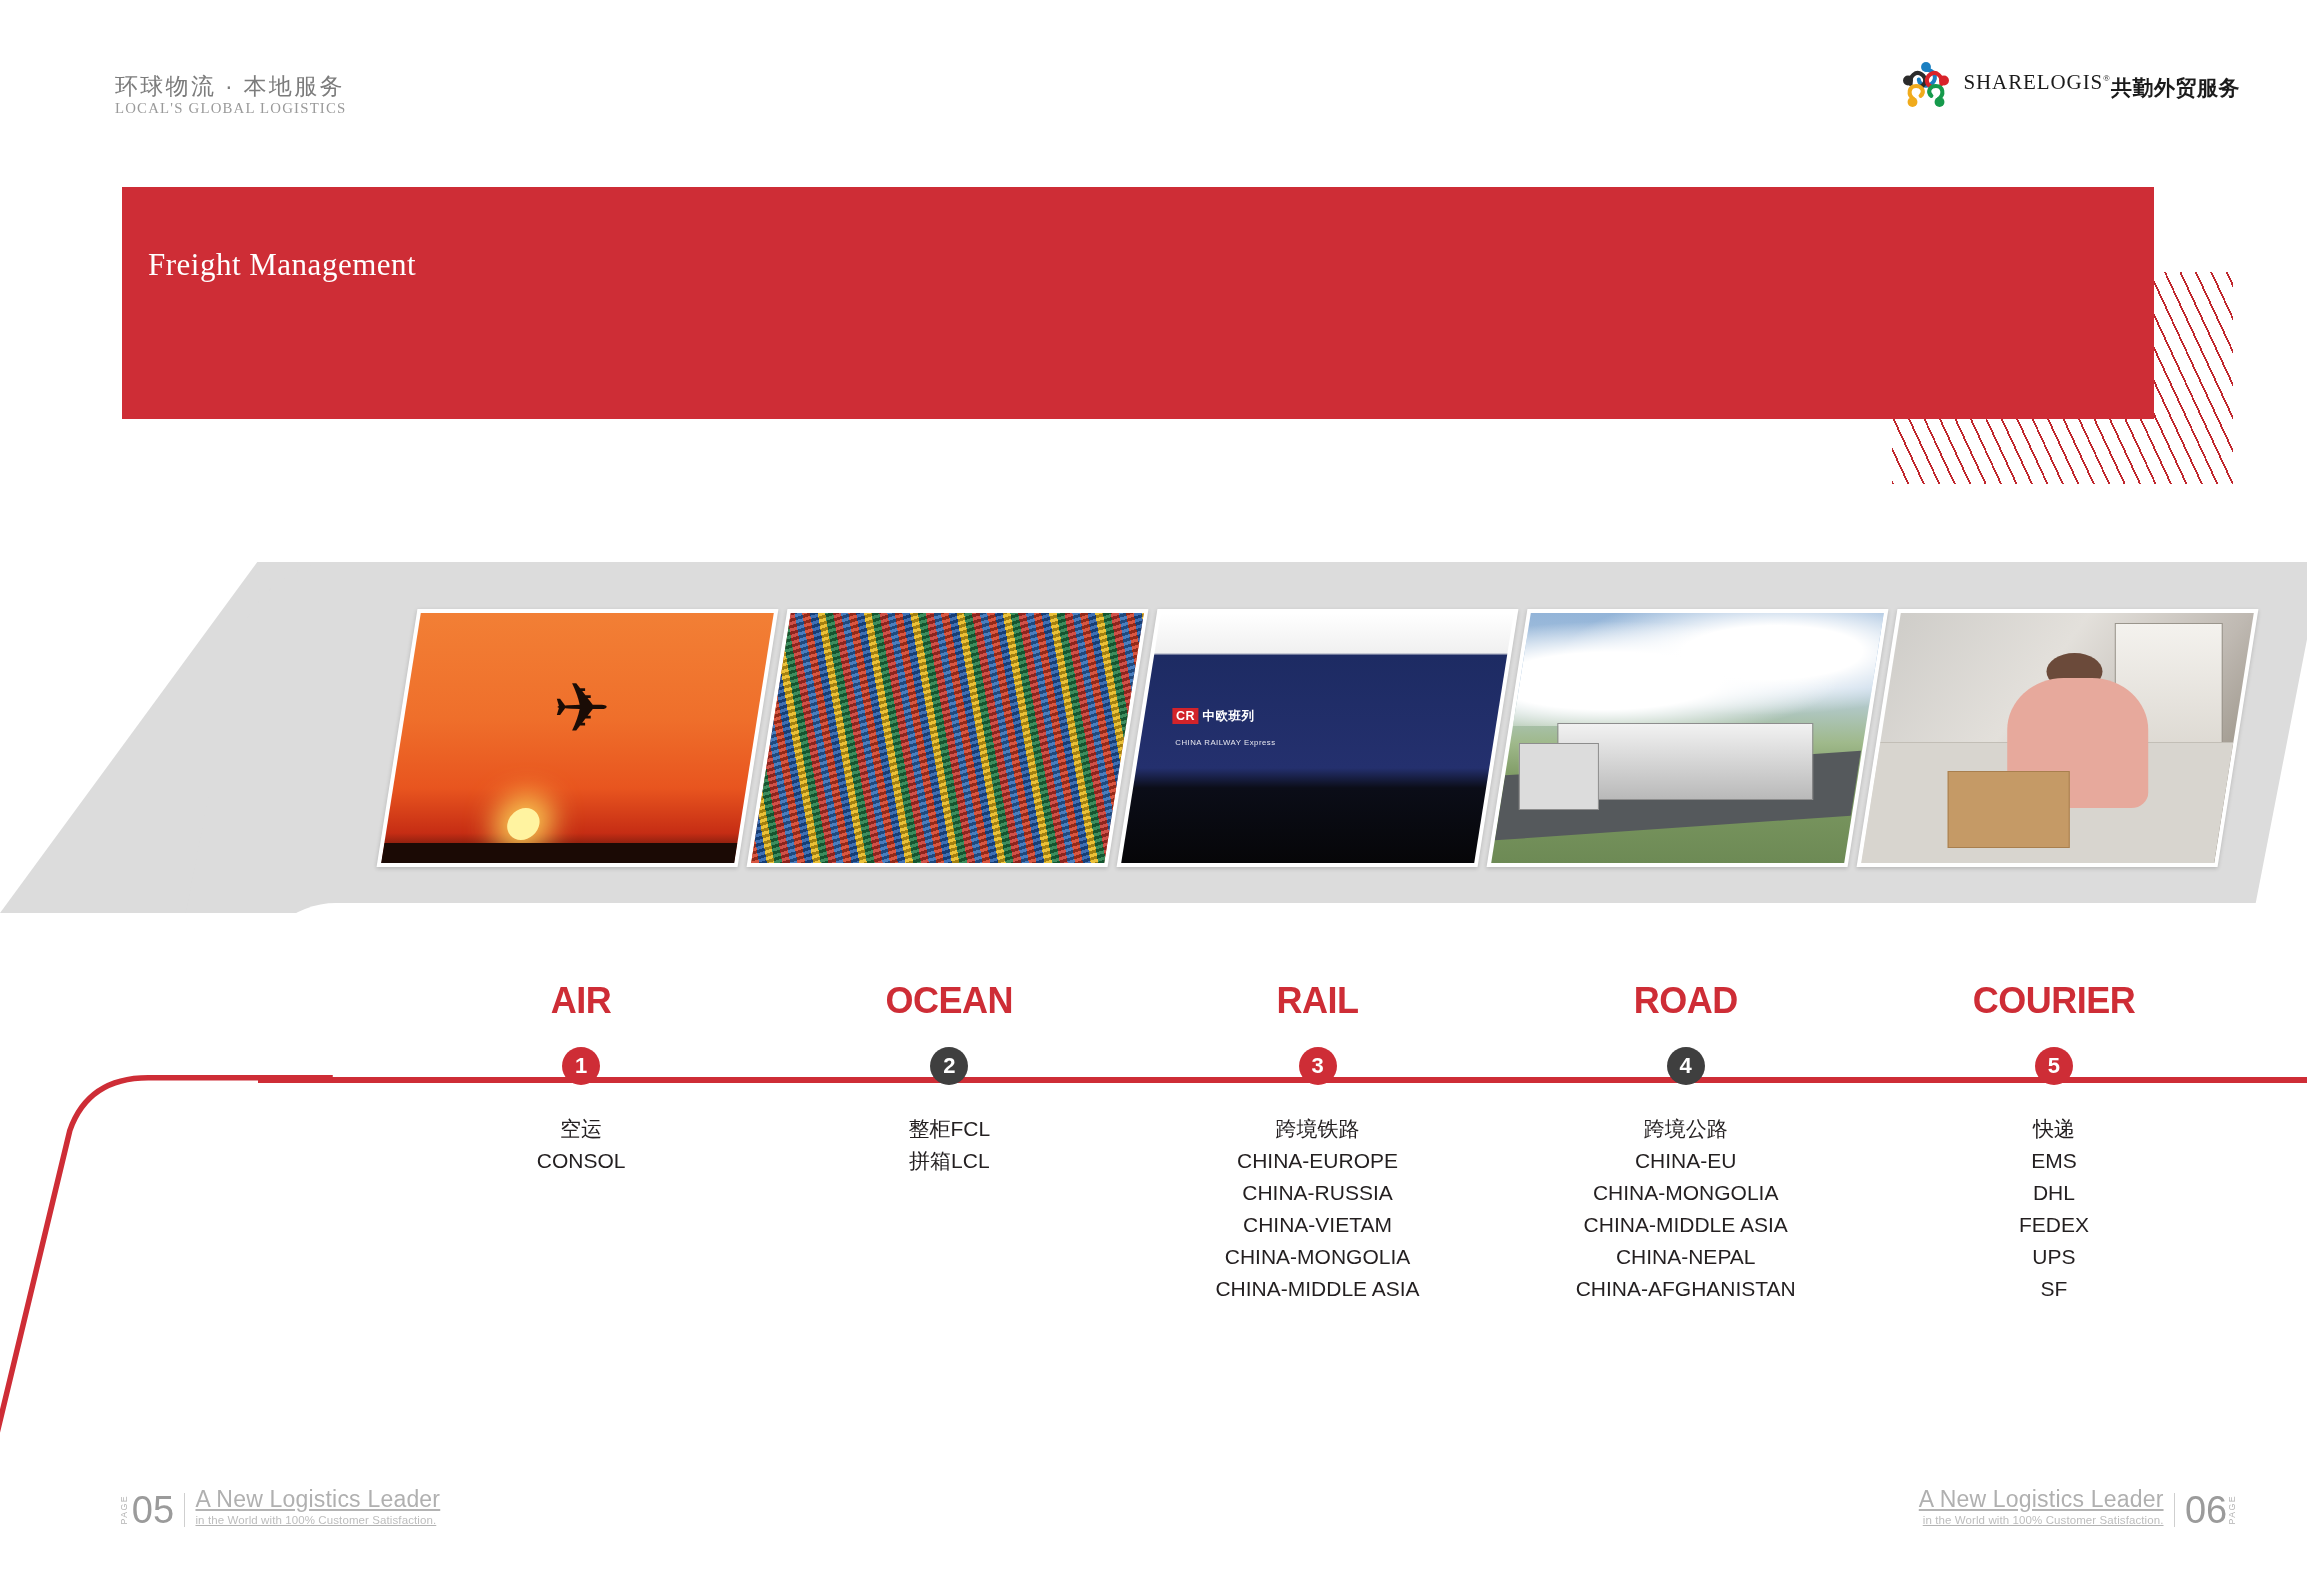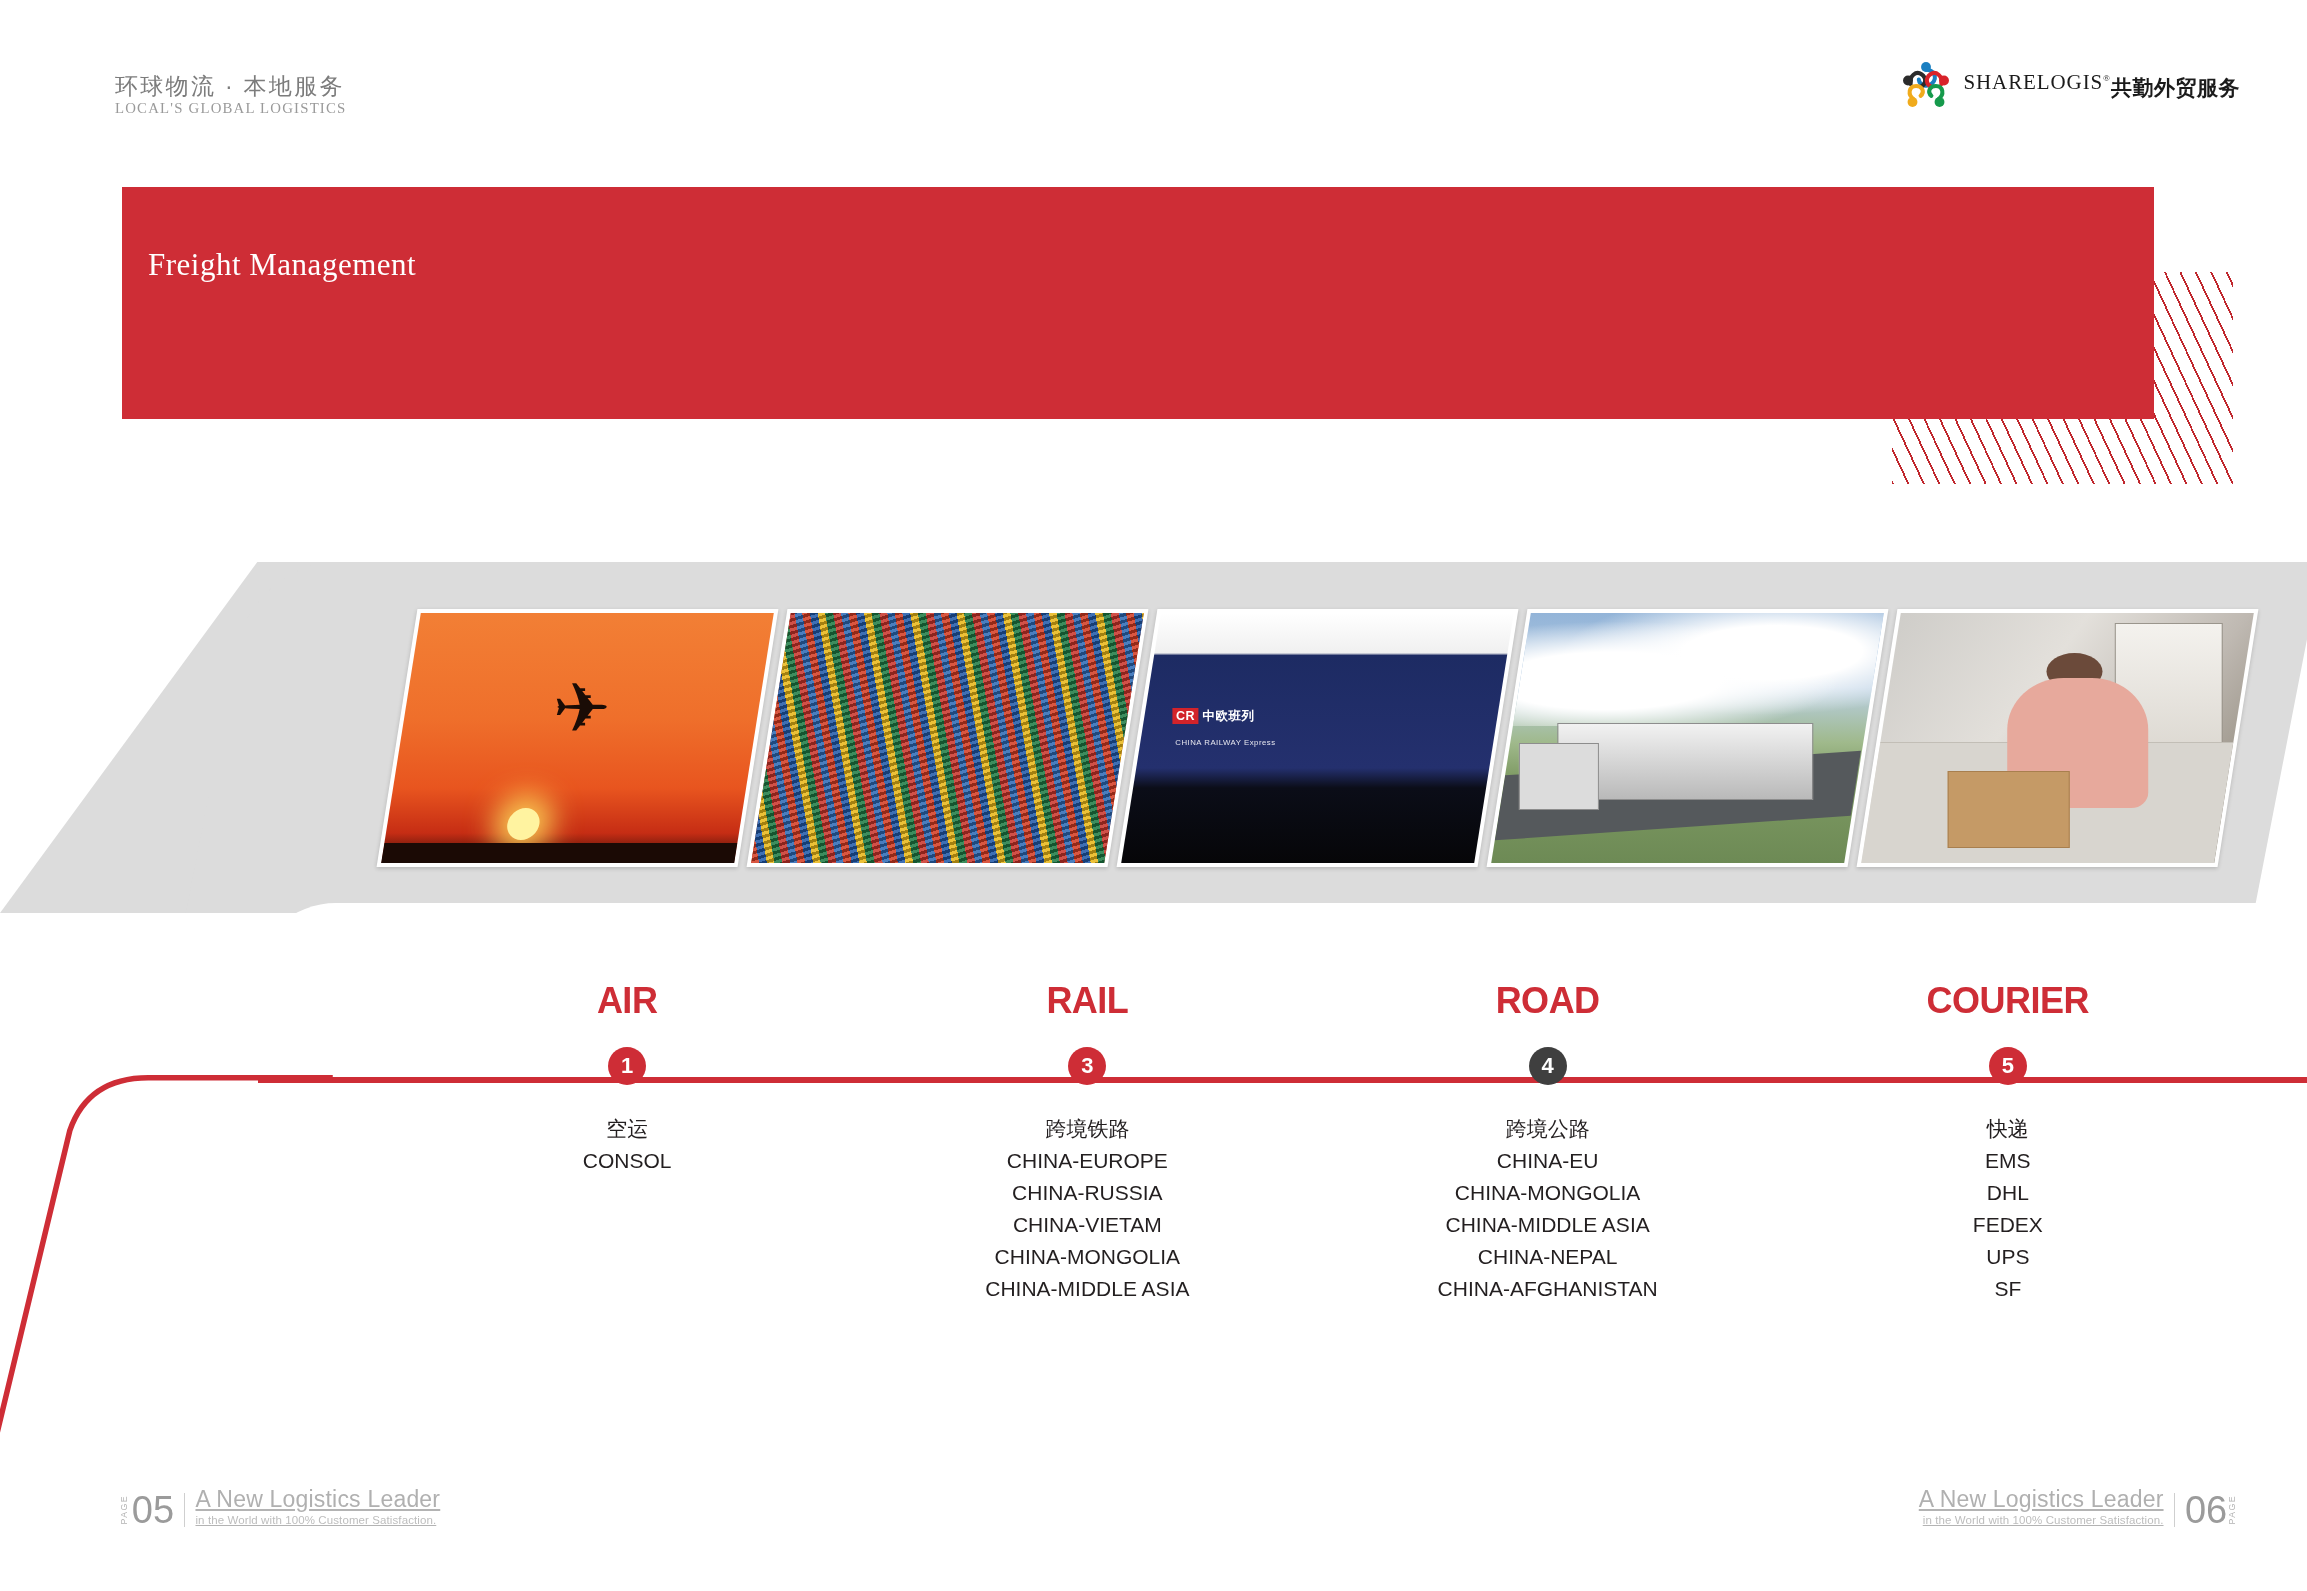--- a/index.html
+++ b/index.html
@@ -184,20 +184,28 @@
   <div class="modes">
     <div class="mode">
       <div class="mode-title">AIR</div>
       <div class="badge red">1</div>
       <div class="mode-list">
         <div>空运</div>
         <div>CONSOL</div>
       </div>
     </div>
 
+    <div class="mode">
+      <div class="mode-title">OCEAN</div>
+      <div class="badge dark">2</div>
+      <div class="mode-list">
+        <div>整柜FCL</div>
+        <div>拼箱LCL</div>
+      </div>
+    </div>
 
     <div class="mode">
       <div class="mode-title">RAIL</div>
       <div class="badge red">3</div>
       <div class="mode-list">
         <div>跨境铁路</div>
         <div>CHINA-EUROPE</div>
         <div>CHINA-RUSSIA</div>
         <div>CHINA-VIETAM</div>
         <div>CHINA-MONGOLIA</div>

